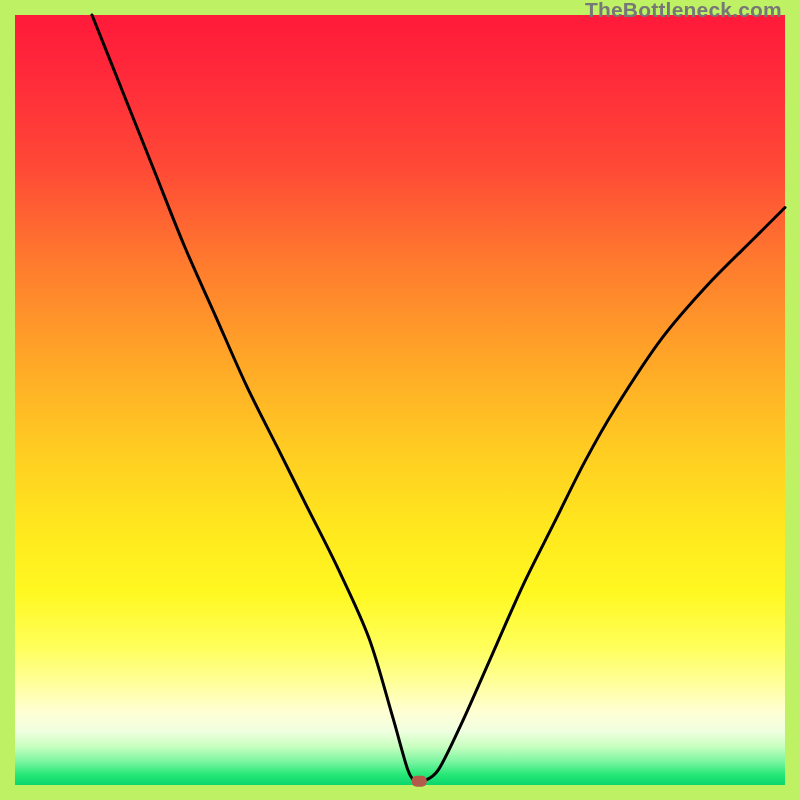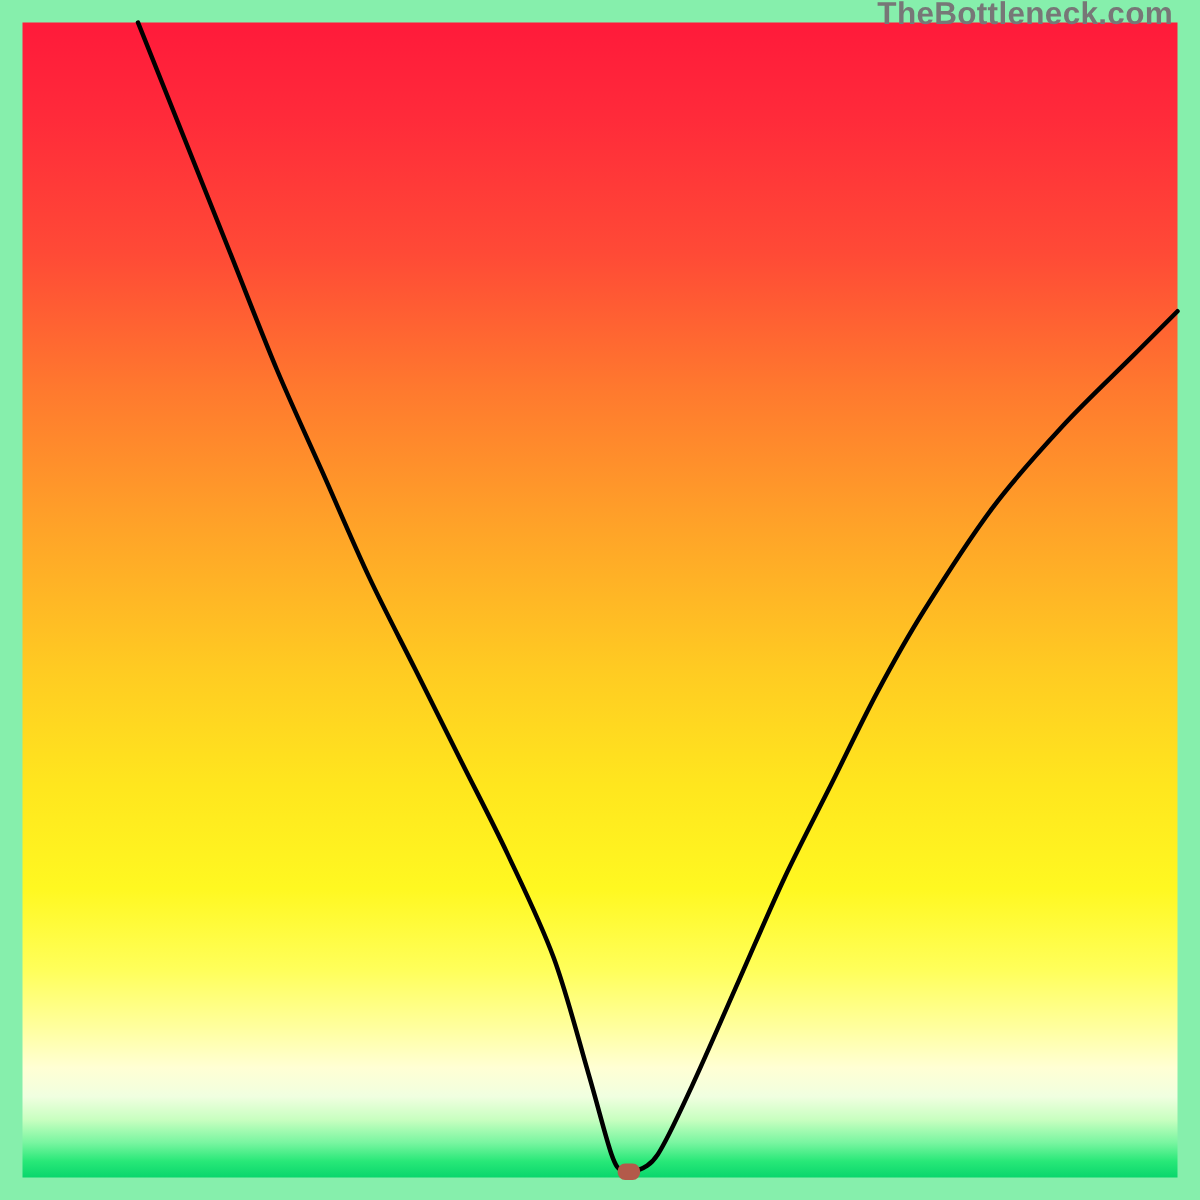--- a/index.html
+++ b/index.html
@@ -9,21 +9,21 @@
     height: 800px;
     background: #000;
     overflow: hidden;
   }
   .frame {
     position: absolute;
     left: 0;
     top: 0;
     width: 800px;
     height: 800px;
-    background: #86efac;
+    background: #bef264;
   }
   .plot {
     position: absolute;
     left: 15px;
     top: 15px;
     width: 770px;
     height: 770px;
     background: linear-gradient(
       to bottom,
       #ff1a3a 0%,

